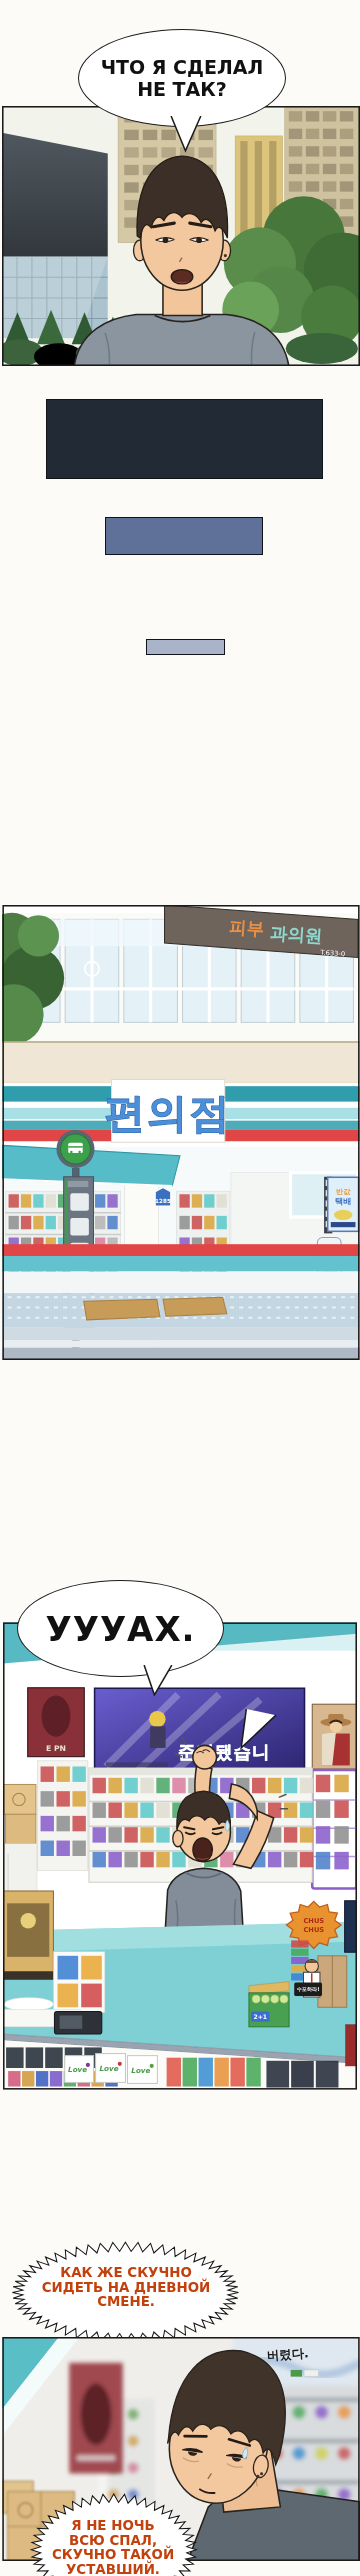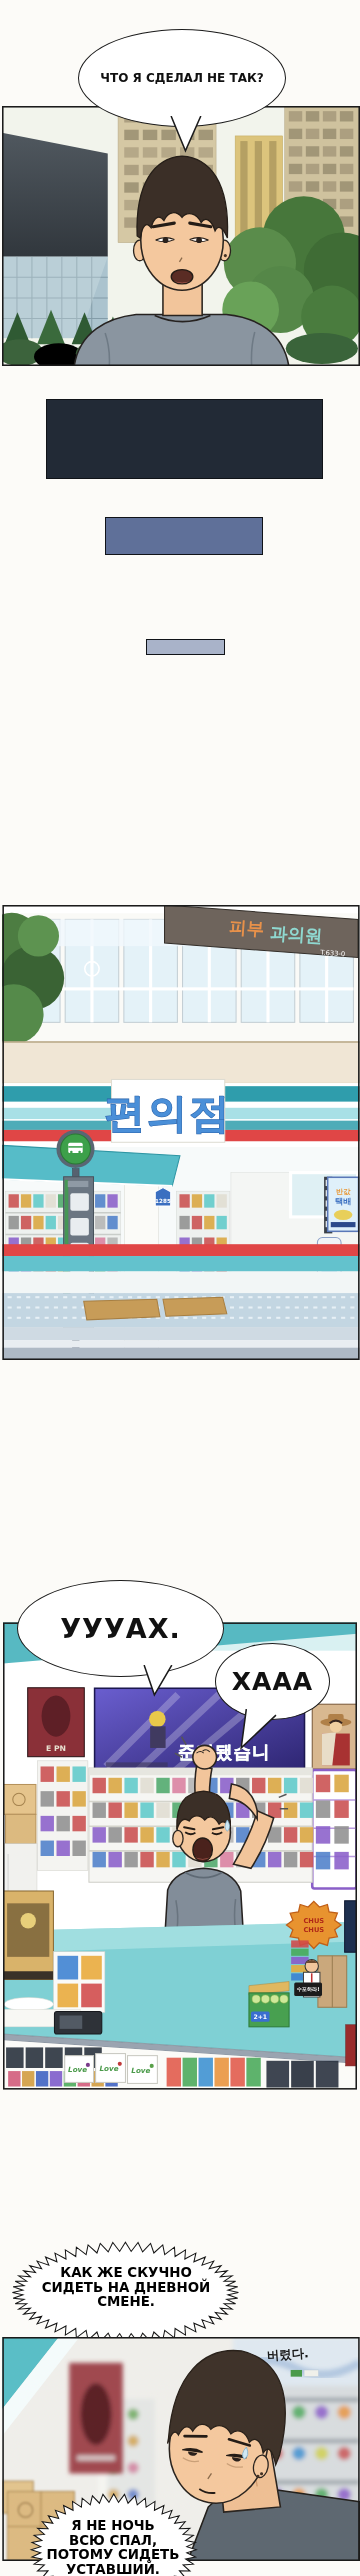--- a/index.html
+++ b/index.html
@@ -7,21 +7,21 @@
         font-family:"DejaVu Sans","Liberation Sans",sans-serif;overflow:hidden;}
   .panel{position:absolute;}
   .panel svg{display:block;}
   .bubble{position:absolute;background:#fff;border:1.5px solid #1c1c1c;border-radius:50%;
           display:flex;align-items:center;justify-content:center;text-align:center;
           font-weight:bold;color:#111;}
   .bubble .btxt{width:90%;}
   .tail{position:absolute;}
   .bar{position:absolute;border:1px solid #101318;}
   .spiky{position:absolute;}
-  .spiky-text{position:absolute;text-align:center;font-weight:bold;color:#000000;
+  .spiky-text{position:absolute;text-align:center;font-weight:bold;color:#c2410c;
               line-height:1.1;}
   text{font-family:"DejaVu Sans","Liberation Sans",sans-serif;}
 </style>
 </head>
 <body>
 
 <div id="page">
 
   <div class="panel" style="left:1.5px;top:106px;width:358px;height:260px;">
     <svg width="358" height="260" viewBox="0 0 694 504">
@@ -160,21 +160,21 @@
         <path d="M364,259 Q382,267 400,260" fill="#fff" stroke="#241c16" stroke-width="2"></path>
         <circle cx="382" cy="260" r="5.5" fill="#2a211c"></circle>
         <path d="M349,294 l-5,8" stroke="#8a6a4a" stroke-width="2.5" fill="none"></path>
         <ellipse cx="349" cy="331" rx="21" ry="14" fill="#5a2c24" stroke="#241c16" stroke-width="2.5"></ellipse>
         <path d="M333,339 q16,9 32,0 q-16,7 -32,0" fill="#c96a5e"></path>
       </g>
       <rect x="1.5" y="1.5" width="691" height="501" fill="none" stroke="#1b1b1b" stroke-width="3"></rect>
     </svg>
   </div>
 
-  <div class="bubble" style="left:78px;top:29px;width:206px;height:96px;font-size:12px;">
+  <div class="bubble" style="left:78px;top:29px;width:206px;height:96px;font-size:19px;">
     <div class="btxt">ЧТО Я СДЕЛАЛ НЕ ТАК?</div>
   </div>
   <svg class="tail" style="left:167px;top:116px;" width="41" height="38" viewBox="0 0 80 74">
     <path d="M8,0 L66,0 L36,68 Z" fill="#fff"></path>
     <path d="M8,0 L36,68 L66,0" fill="none" stroke="#1c1c1c" stroke-width="3"></path>
   </svg>
 
   <div class="bar" style="left:46px;top:399px;width:275px;height:78px;background:#222a36;"></div>
   <div class="bar" style="left:105px;top:517px;width:156px;height:36px;background:#5f7099;"></div>
   <div class="bar" style="left:146px;top:639px;width:77px;height:14.4px;background:#a9b3c9;"></div>
@@ -731,31 +731,28 @@
           <rect x="482" y="756" width="36" height="20" rx="3" fill="#3a6fd0"></rect>
           <text x="500" y="771" font-size="12" font-weight="bold" text-anchor="middle" fill="#fff">2+1</text>
         </g>
         <rect x="664" y="541" width="24" height="100" fill="#1e3050" stroke="#0e1830" stroke-width="2"></rect>
         <rect x="666" y="782" width="22" height="80" fill="#9a2c2c" stroke="#6e1c1c"></rect>
       </g>
       <rect x="1.5" y="1.5" width="685" height="905" fill="none" stroke="#1b1b1b" stroke-width="3"></rect>
     </svg>
   </div>
 
-  <div class="bubble" style="left:17px;top:1580px;width:205px;height:95px;font-size:27px;letter-spacing:1px;">
+  <div class="bubble" style="left:17px;top:1580px;width:205px;height:95px;font-size:34px;letter-spacing:1px;">
     <div class="btxt">УУУАХ.</div>
   </div>
   <svg class="tail" style="left:139px;top:1665px;" width="41" height="32" viewBox="0 0 80 62">
     <path d="M10,0 L64,0 L30,58 Z" fill="#fff"></path>
     <path d="M10,0 L30,58 L64,0" fill="none" stroke="#1c1c1c" stroke-width="3"></path>
   </svg>
 
-  <div class="bubble" style="left:215px;top:1643px;width:113px;height:75px;font-size:25px;letter-spacing:1px;">
-    <div class="btxt">ХААА</div>
-  </div>
   <svg class="tail" style="left:232px;top:1709px;" width="46" height="43" viewBox="0 0 90 84">
     <path d="M28,0 L86,12 L18,76 Z" fill="#fff"></path>
     <path d="M28,0 L18,76 L86,12" fill="none" stroke="#1c1c1c" stroke-width="3"></path>
   </svg>
 
   <svg class="spiky" style="left:5.2px;top:2236px;" width="247" height="113" viewBox="0 0 480 220">
     <polygon fill="#ffffff" stroke="#151515" stroke-width="2" points="454.0,110.0 433.7,114.5 452.6,121.0 431.2,123.4 448.5,131.8 426.2,132.1 441.7,142.4 418.8,140.6 432.2,152.5 409.0,148.7 420.3,162.1 397.1,156.3 406.0,171.1 383.1,163.3 389.6,179.3 367.3,169.7 371.2,186.6 349.7,175.2 351.0,193.0 330.7,180.0 329.5,198.3 310.5,183.9 306.7,202.5 289.4,186.9 283.0,205.5 267.5,188.9 258.6,207.4 245.2,189.9 234.0,208.0 222.8,189.9 209.4,207.4 200.5,188.9 185.0,205.5 178.6,186.9 161.3,202.5 157.5,183.9 138.5,198.3 137.3,180.0 117.0,193.0 118.3,175.2 96.8,186.6 100.7,169.7 78.4,179.3 84.9,163.3 62.0,171.1 70.9,156.3 47.7,162.1 59.0,148.7 35.8,152.5 49.2,140.6 26.3,142.4 41.8,132.1 19.5,131.8 36.8,123.4 15.4,121.0 34.3,114.5 14.0,110.0 34.3,105.5 15.4,99.0 36.8,96.6 19.5,88.2 41.8,87.9 26.3,77.6 49.2,79.4 35.8,67.5 59.0,71.3 47.7,57.9 70.9,63.7 62.0,48.9 84.9,56.7 78.4,40.7 100.7,50.3 96.8,33.4 118.3,44.8 117.0,27.0 137.3,40.0 138.5,21.7 157.5,36.1 161.3,17.5 178.6,33.1 185.0,14.5 200.5,31.1 209.4,12.6 222.8,30.1 234.0,12.0 245.2,30.1 258.6,12.6 267.5,31.1 283.0,14.5 289.4,33.1 306.7,17.5 310.5,36.1 329.5,21.7 330.7,40.0 351.0,27.0 349.7,44.8 371.2,33.4 367.3,50.3 389.6,40.7 383.1,56.7 406.0,48.9 397.1,63.7 420.3,57.9 409.0,71.3 432.2,67.5 418.8,79.4 441.7,77.6 426.2,87.9 448.5,88.2 431.2,96.6 452.6,99.0 433.7,105.5"></polygon>
   </svg>
   <div class="spiky-text" style="left:36px;top:2266px;width:180px;font-size:13.4px;">
     <div>КАК ЖЕ СКУЧНО</div>
@@ -868,18 +865,18 @@
       <rect x="1.5" y="1.5" width="691" height="432" fill="none" stroke="#1b1b1b" stroke-width="3"></rect>
     </svg>
   </div>
 
   <svg class="spiky" style="left:25px;top:2493px;" width="178" height="116" viewBox="0 0 345 225">
     <polygon fill="#ffffff" stroke="#151515" stroke-width="2" points="332.0,110.0 313.7,116.0 330.6,124.1 311.3,127.9 326.5,138.0 306.5,139.6 319.8,151.4 299.4,150.7 310.6,164.1 290.1,161.1 298.9,175.9 278.8,170.7 285.1,186.5 265.6,179.2 269.4,195.8 250.9,186.5 252.0,203.7 234.8,192.5 233.2,210.0 217.6,197.1 213.4,214.5 199.7,200.2 192.9,217.3 181.3,201.8 172.0,218.2 162.7,201.8 151.1,217.3 144.3,200.2 130.6,214.5 126.4,197.1 110.8,210.0 109.2,192.5 92.0,203.7 93.1,186.5 74.6,195.8 78.4,179.2 58.9,186.5 65.2,170.7 45.1,175.9 53.9,161.1 33.4,164.1 44.6,150.7 24.2,151.4 37.5,139.6 17.5,138.0 32.7,127.9 13.4,124.1 30.3,116.0 12.0,110.0 30.3,104.0 13.4,95.9 32.7,92.1 17.5,82.0 37.5,80.4 24.2,68.6 44.6,69.3 33.4,55.9 53.9,58.9 45.1,44.1 65.2,49.3 58.9,33.5 78.4,40.8 74.6,24.2 93.1,33.5 92.0,16.3 109.2,27.5 110.8,10.0 126.4,22.9 130.6,5.5 144.3,19.8 151.1,2.7 162.7,18.2 172.0,1.8 181.3,18.2 192.9,2.7 199.7,19.8 213.4,5.5 217.6,22.9 233.2,10.0 234.8,27.5 252.0,16.3 250.9,33.5 269.4,24.2 265.6,40.8 285.1,33.5 278.8,49.3 298.9,44.1 290.1,58.9 310.6,55.9 299.4,69.3 319.8,68.6 306.5,80.4 326.5,82.0 311.3,92.1 330.6,95.9 313.7,104.0"></polygon>
   </svg>
   <div class="spiky-text" style="left:41px;top:2519px;width:144px;font-size:13.4px;">
     <div>Я НЕ НОЧЬ</div>
     <div>ВСЮ СПАЛ,</div>
-    <div>ПОТОМУ СИДЕТЬ</div>
+    <div>СКУЧНО ТАКОЙ</div>
     <div>УСТАВШИЙ.</div>
   </div>
 
 </div>
 
 
 </body></html>

